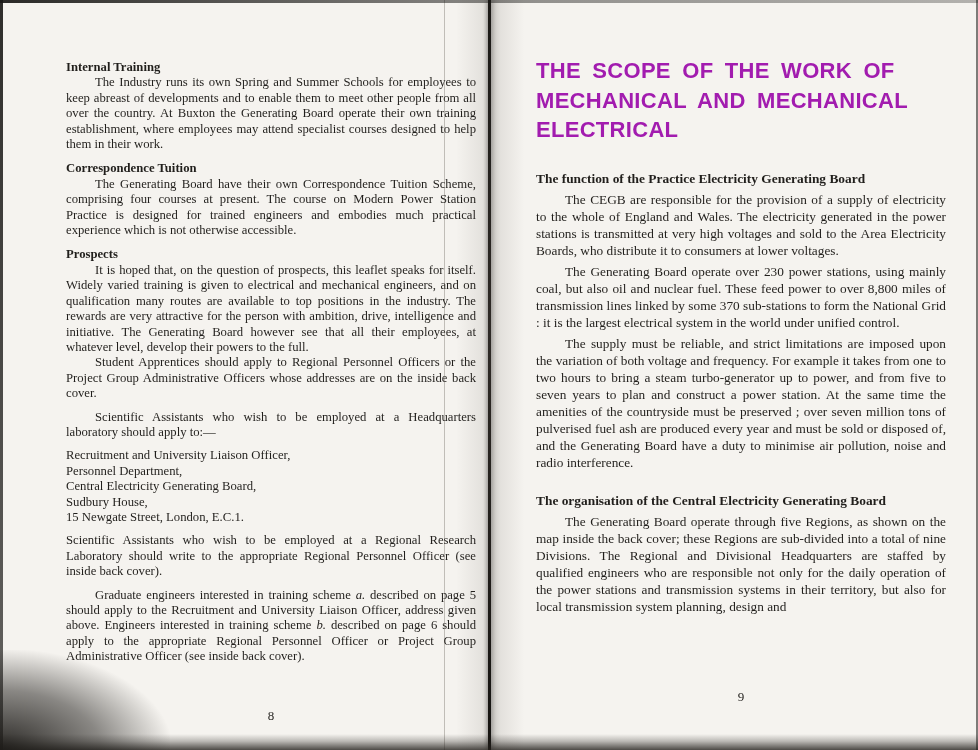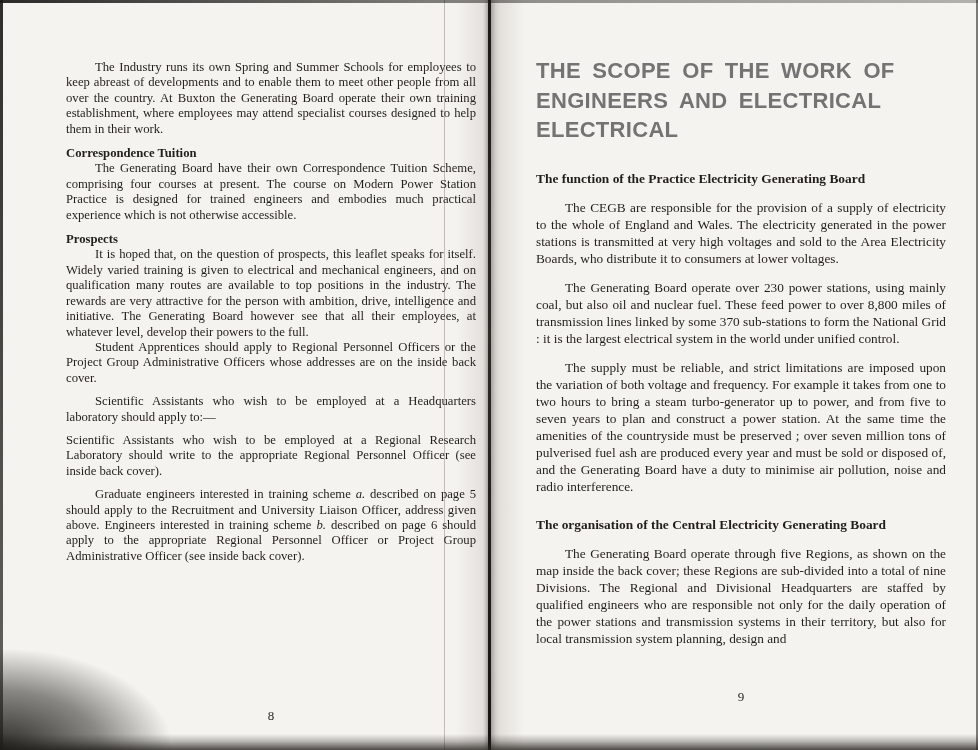--- a/index.html
+++ b/index.html
@@ -35,57 +35,65 @@
   .page h3{margin:9px 0 0 0;font-size:inherit;line-height:inherit;font-weight:bold;}
   .page h3.first{margin-top:0;}
   .gap-top{margin-top:8px !important;}
   .address{margin-top:8px;}
   .address div{line-height:15.4px;}
   .pagenum{position:absolute;left:0;width:100%;text-align:center;font-size:13px;}
   .page-left .pagenum{top:648px;}
   .page-right .pagenum{top:632px;}
 
   .title{font-family:"Liberation Sans","DejaVu Sans",sans-serif;font-weight:bold;
-    font-size:22px;line-height:29.5px;letter-spacing:.3px;word-spacing:5px;color:#737373;margin:0 0 0 0;}
+    font-size:22px;line-height:29.5px;letter-spacing:.3px;word-spacing:5px;color:#a21caf;margin:0 0 0 0;}
   .page-right h2{font-size:13.4px;line-height:17px;font-weight:bold;margin:21px 0 0 0;
     font-family:"Liberation Serif","DejaVu Serif",serif;}
-  .page-right p{margin-top:12px;}
+  .page-right p{margin-top:4px;}
   .page-right .after-title{margin-top:25px;}
 </style>
 </head>
 <body>
 
 <div class="spread">
 
   <div class="page page-left">
 
+    <h3 class="first">Internal Training</h3>
     <p class="indent">The Industry runs its own Spring and Summer Schools for employees to keep abreast of developments and to enable them to meet other people from all over the country. At Buxton the Generating Board operate their own training establishment, where employees may attend specialist courses designed to help them in their work.</p>
 
     <h3>Correspondence Tuition</h3>
     <p class="indent">The Generating Board have their own Correspondence Tuition Scheme, comprising four courses at present. The course on Modern Power Station Practice is designed for trained engineers and embodies much practical experience which is not otherwise accessible.</p>
 
     <h3>Prospects</h3>
     <p class="indent">It is hoped that, on the question of prospects, this leaflet speaks for itself. Widely varied training is given to electrical and mechanical engineers, and on qualification many routes are available to top positions in the industry. The rewards are very attractive for the person with ambition, drive, intelligence and initiative. The Generating Board however see that all their employees, at whatever level, develop their powers to the full.</p>
 
     <p class="indent">Student Apprentices should apply to Regional Personnel Officers or the Project Group Administrative Officers whose addresses are on the inside back cover.</p>
     <p class="indent gap-top">Scientific Assistants who wish to be employed at a Headquarters laboratory should apply to:—</p>
 
+    <div class="address">
+      <div>Recruitment and University Liaison Officer,</div>
+      <div>Personnel Department,</div>
+      <div>Central Electricity Generating Board,</div>
+      <div>Sudbury House,</div>
+      <div>15 Newgate Street, London, E.C.1.</div>
+    </div>
 
     <p class="gap-top">Scientific Assistants who wish to be employed at a Regional Research Laboratory should write to the appropriate Regional Personnel Officer (see inside back cover).</p>
 
     <p class="indent gap-top"><span>Graduate engineers interested in training scheme </span><em>a.</em><span> described on page 5 should apply to the Recruitment and University Liaison Officer, address given above. Engineers interested in training scheme </span><em>b.</em><span> described on page 6 should apply to the appropriate Regional Personnel Officer or Project Group Administrative Officer (see inside back cover).</span></p>
 
     <div class="pagenum">8</div>
   </div>
 
   <div class="page page-right">
 
     <div class="title">
       <div>THE SCOPE OF THE WORK OF</div>
-      <div>ENGINEERS AND ELECTRICAL</div>
+      <div>MECHANICAL AND MECHANICAL</div>
       <div>ELECTRICAL</div>
     </div>
 
     <h2 class="after-title">The function of the Practice Electricity Generating Board</h2>
     <p class="indent">The CEGB are responsible for the provision of a supply of electricity to the whole of England and Wales. The electricity generated in the power stations is transmitted at very high voltages and sold to the Area Electricity Boards, who distribute it to consumers at lower voltages.</p>
     <p class="indent">The Generating Board operate over 230 power stations, using mainly coal, but also oil and nuclear fuel. These feed power to over 8,800 miles of transmission lines linked by some 370 sub-stations to form the National Grid : it is the largest electrical system in the world under unified control.</p>
     <p class="indent">The supply must be reliable, and strict limitations are imposed upon the variation of both voltage and frequency. For example it takes from one to two hours to bring a steam turbo-generator up to power, and from five to seven years to plan and construct a power station. At the same time the amenities of the countryside must be preserved ; over seven million tons of pulverised fuel ash are produced every year and must be sold or disposed of, and the Generating Board have a duty to minimise air pollution, noise and radio interference.</p>
 
     <h2>The organisation of the Central Electricity Generating Board</h2>
     <p class="indent">The Generating Board operate through five Regions, as shown on the map inside the back cover; these Regions are sub-divided into a total of nine Divisions. The Regional and Divisional Headquarters are staffed by qualified engineers who are responsible not only for the daily operation of the power stations and transmission systems in their territory, but also for local transmission system planning, design and</p>

